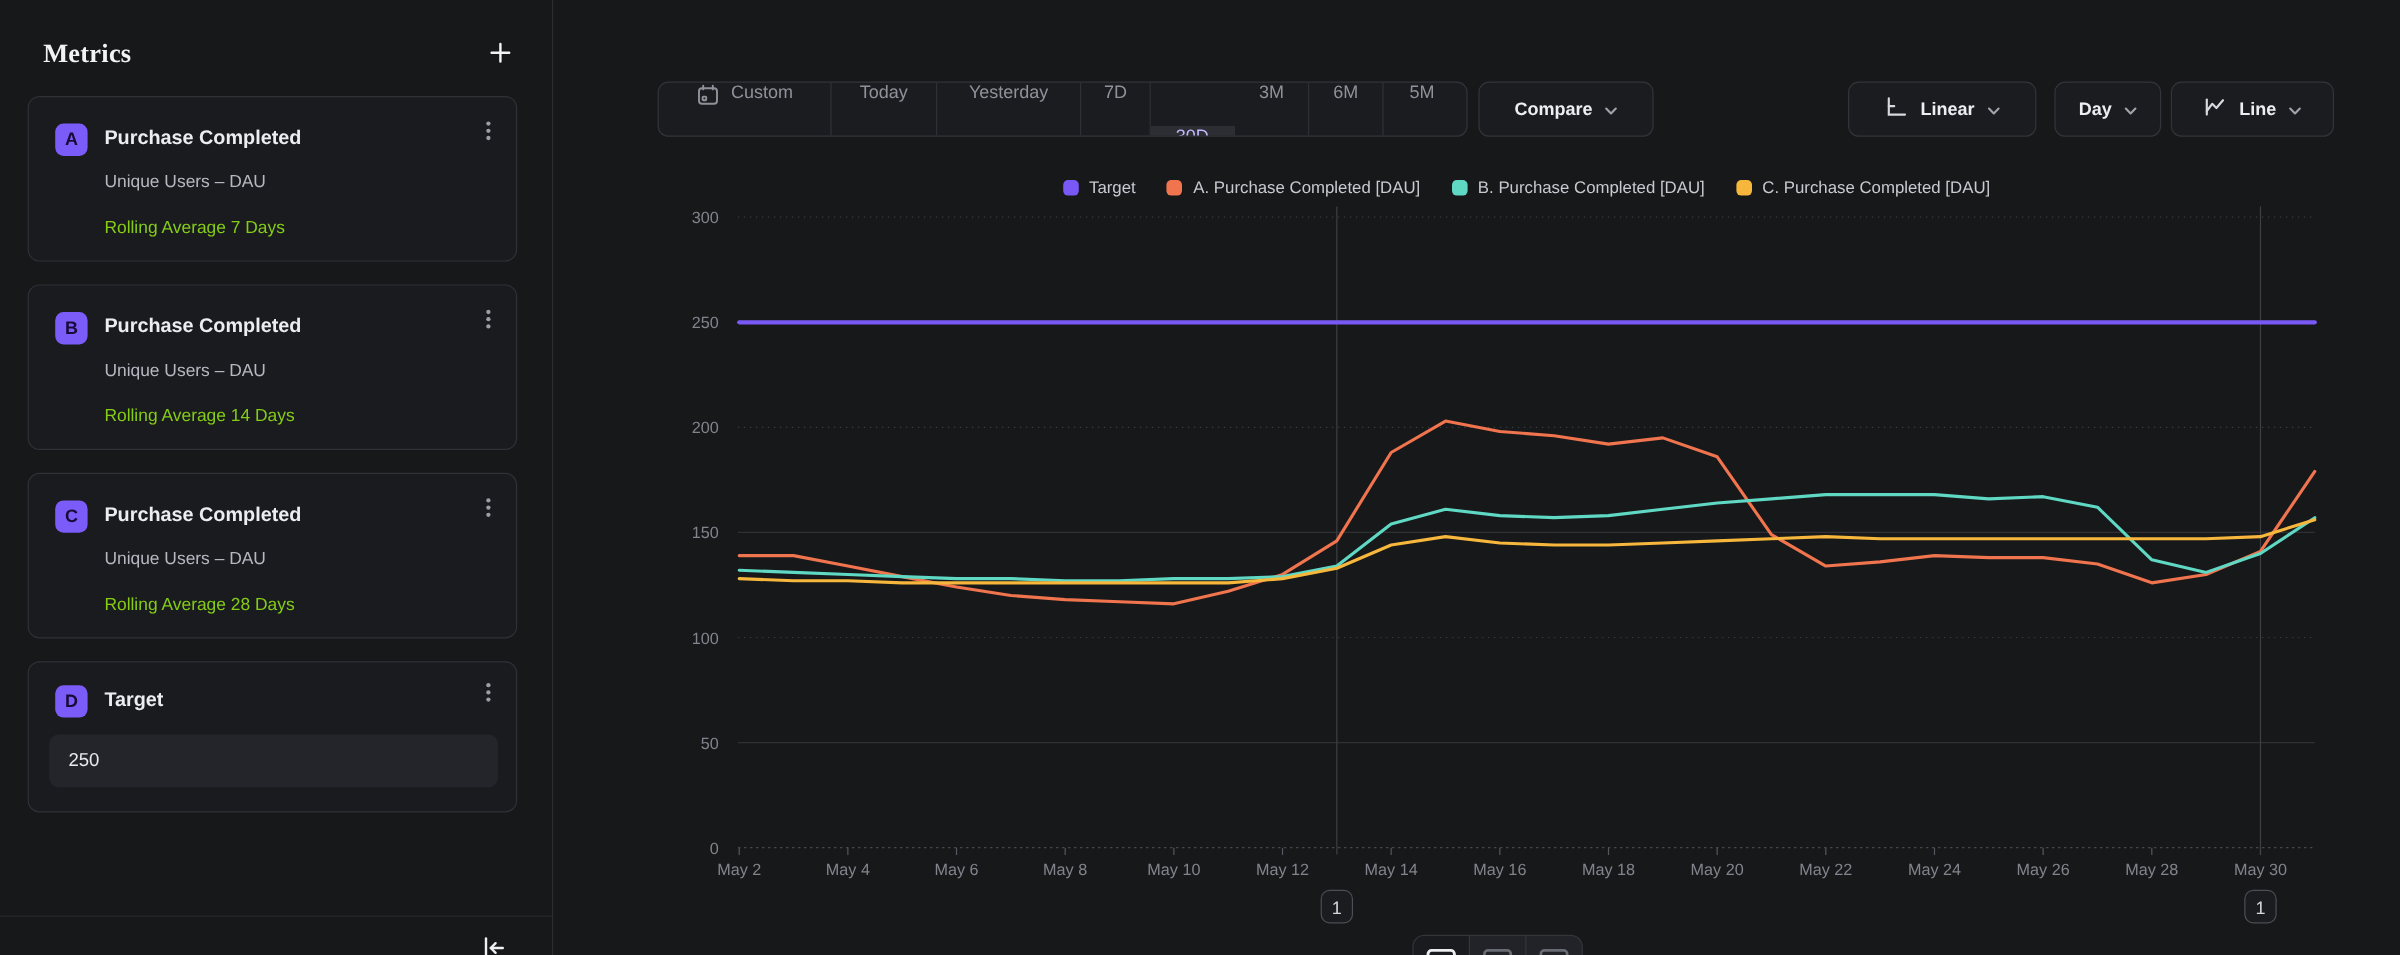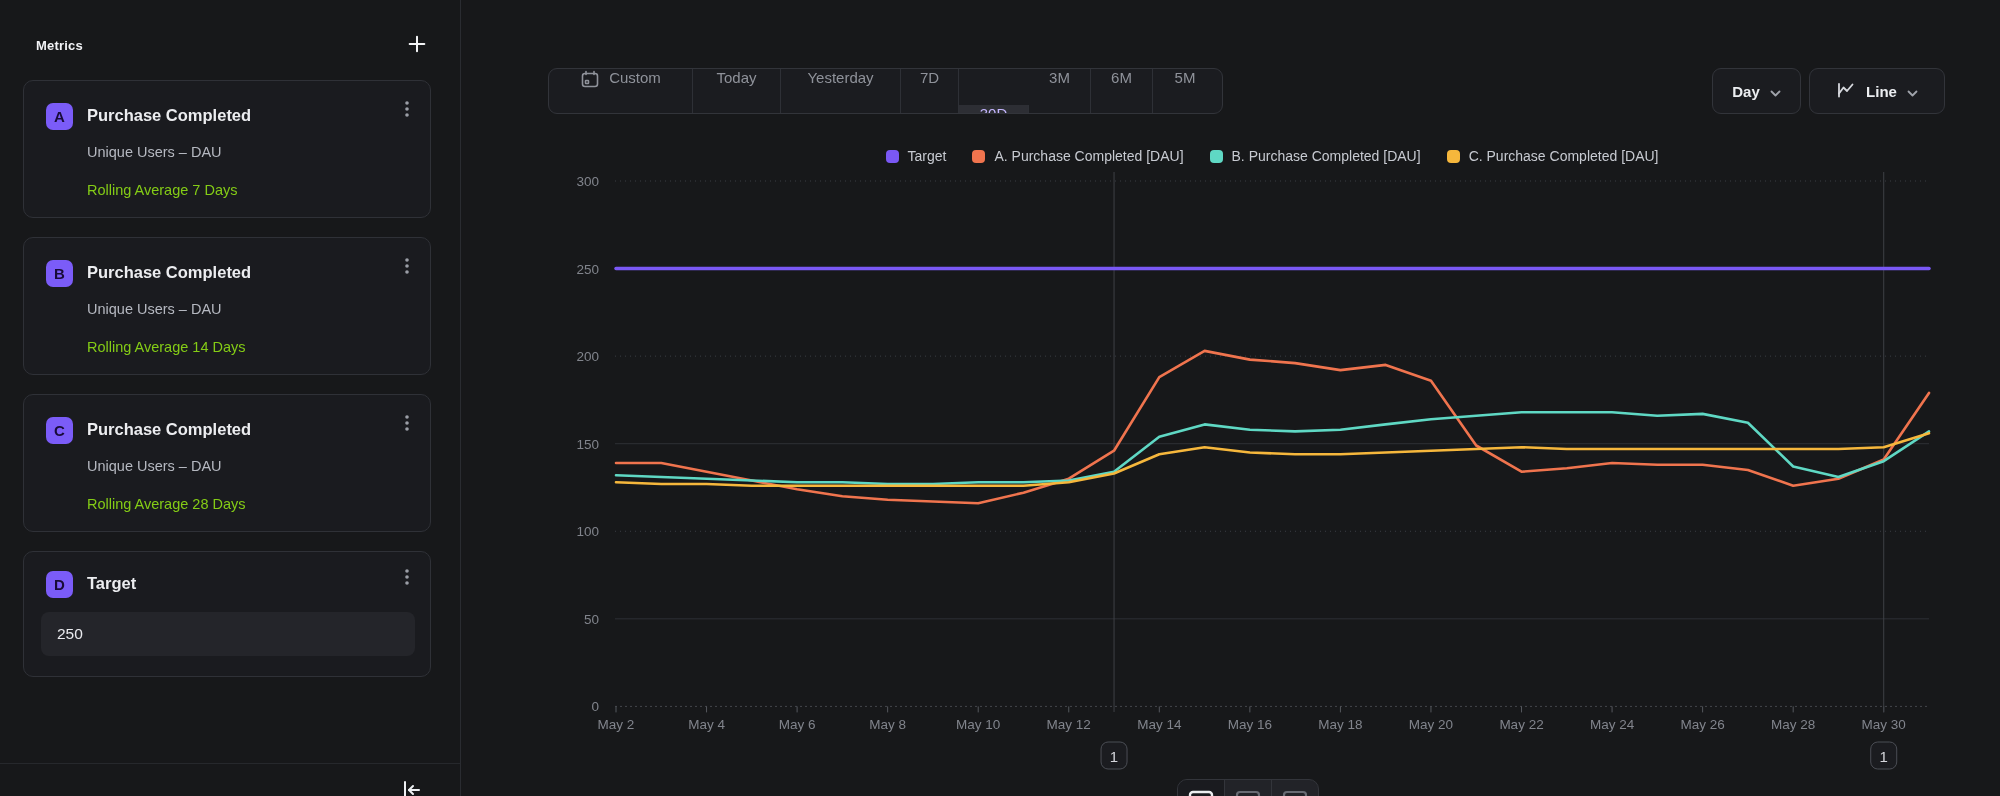--- a/index.html
+++ b/index.html
@@ -11,21 +11,21 @@
     position:relative;
   }
   .app { position:relative; width:2000px; height:796px; }
 
   
   .sidebar {
     position:absolute; left:0; top:0; width:461px; height:796px;
     border-right:1px solid #2a2c31; background:#17181a;
   }
   .sidebar-header { position:absolute; left:36px; top:32px; right:30px; display:flex; justify-content:space-between; align-items:center; }
-  .sidebar-title { font-size:13px; font-weight:700; color:#f1f2f5; letter-spacing:.2px; }
+  .sidebar-title { font-size:22px; font-weight:700; color:#f1f2f5; letter-spacing:.2px;font-family:Liberation Serif, serif; }
   .icon-btn { width:26px; height:26px; display:flex; align-items:center; justify-content:center; cursor:pointer; background:none; border:none; }
   .metric-card {
     position:absolute; left:23px; width:408px; height:138px;
     border:1px solid #2f3137; border-radius:10px; background:#1a1b1f;
   }
   .metric-card .badge {
     position:absolute; left:22px; top:22px; width:27px; height:27px; border-radius:7px;
     background:#7b5cf8; color:#180b38; font-size:15px; font-weight:700;
     display:flex; align-items:center; justify-content:center;
   }
@@ -213,21 +213,43 @@
         <span>3M</span>
       </div>
     <div class="seg" style="width:62px">
         <span>6M</span>
       </div>
     <div class="seg" style="width:64px">
         <span>5M</span>
       </div>
   </div>
 
-
+  <button class="tool-btn" style="left:1232px; width:146px">
+    <span>Compare</span>
+    <span>
+      <svg width="11" height="7" viewBox="0 0 11 7" fill="none">
+          <path d="M1.5 1.5l4 4 4-4" stroke="#a0a3ab" stroke-width="1.8" stroke-linecap="round" stroke-linejoin="round"></path>
+        </svg>
+    </span>
+  </button>
+
+  <button class="tool-btn" style="left:1540px; width:157px">
+    <span>
+      <svg width="20" height="20" viewBox="0 0 20 20" fill="none" stroke="#d7d9de" stroke-width="1.8" stroke-linecap="round">
+          <path d="M4 3v13.5H17.5"></path>
+          <path d="M4 9.5h4.5"></path>
+        </svg>
+    </span>
+    <span>Linear</span>
+    <span>
+      <svg width="11" height="7" viewBox="0 0 11 7" fill="none">
+          <path d="M1.5 1.5l4 4 4-4" stroke="#a0a3ab" stroke-width="1.8" stroke-linecap="round" stroke-linejoin="round"></path>
+        </svg>
+    </span>
+  </button>
 
   <button class="tool-btn" style="left:1712px; width:89px">
     <span>Day</span>
     <span>
       <svg width="11" height="7" viewBox="0 0 11 7" fill="none">
           <path d="M1.5 1.5l4 4 4-4" stroke="#a0a3ab" stroke-width="1.8" stroke-linecap="round" stroke-linejoin="round"></path>
         </svg>
     </span>
   </button>
 

